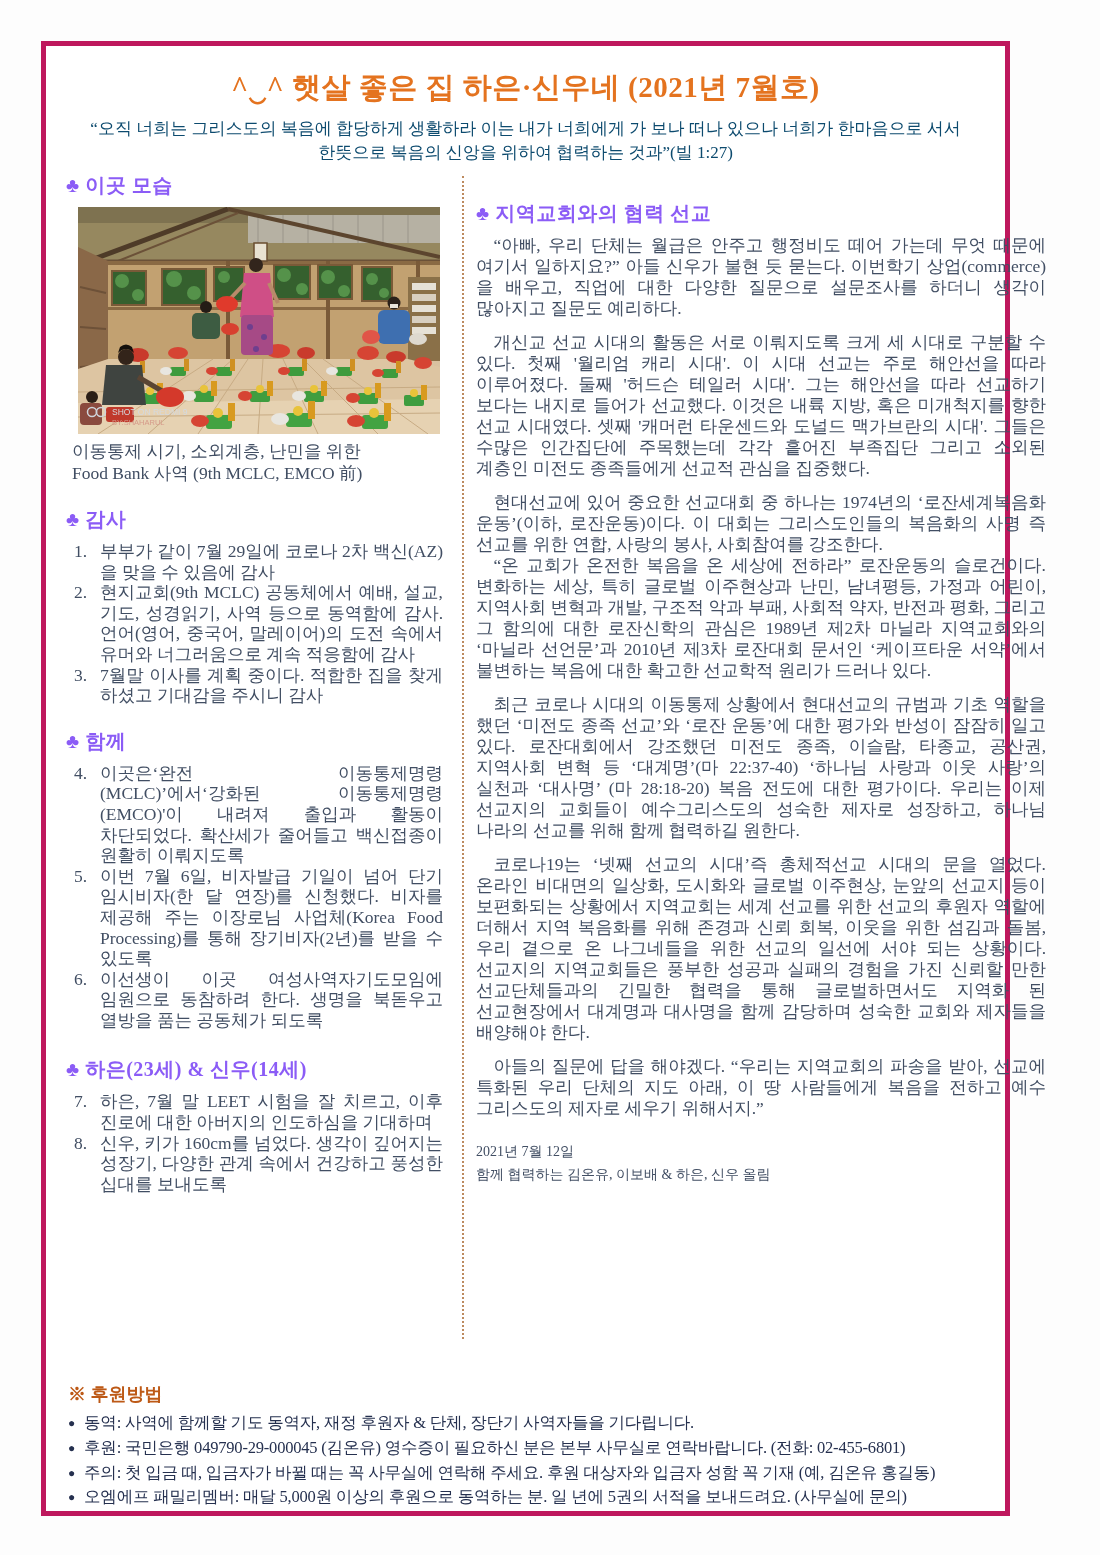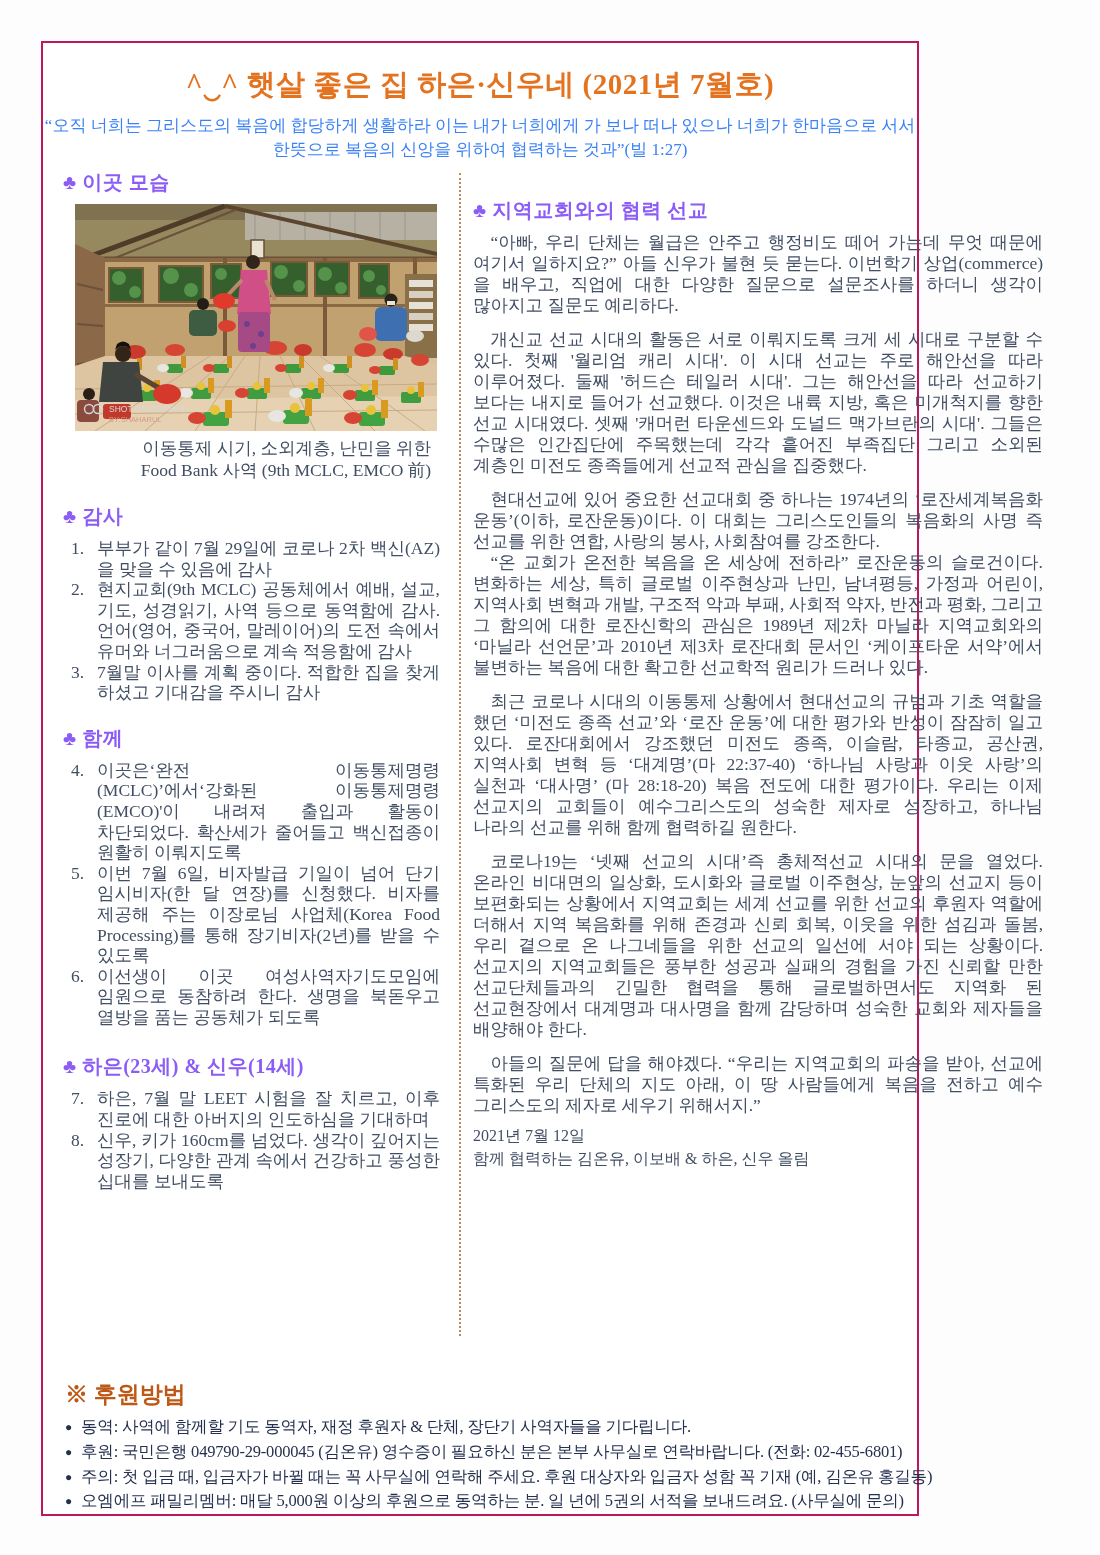--- a/index.html
+++ b/index.html
@@ -1,52 +1,52 @@
 <!DOCTYPE html>
 <html><head>
 <meta charset="utf-8">
 <style>
   html,body{margin:0;padding:0;}
   body{
     width:1100px;height:1555px;position:relative;background:#fdfdfd;
     font-family:"Liberation Serif","DejaVu Serif",serif;
   }
   .frame{
-    position:absolute;left:41px;top:41px;width:878px;height:1475px;
-    box-sizing:border-box;border:2px solid #be185d;background:#ffffff;
+    position:absolute;left:41px;top:41px;width:969px;height:1475px;
+    box-sizing:border-box;border:5px solid #be185d;background:#ffffff;
   }
   .header{position:absolute;top:20px;left:0;width:100%;text-align:center;}
   .title{font-size:29px;font-weight:bold;color:#e4731f;letter-spacing:.5px;}
-  .subtitle{margin-top:9px;font-size:17px;color:#3b82f6;line-height:24px;text-align:center;}
+  .subtitle{margin-top:9px;font-size:17px;color:#0c4a6e;line-height:24px;text-align:center;}
   .divider{position:absolute;left:416px;top:130px;height:1163px;border-left:2px dotted #bd8a5e;}
 
   .col-left{position:absolute;left:20px;top:126px;width:377px;color:#414e63;}
   .col-right{position:absolute;left:430px;top:154px;width:570px;color:#414e63;}
 
   .sec-head{font-size:20px;font-weight:bold;color:#8b5cf6;margin:0 0 8px 0;letter-spacing:.5px;}
   .mt{margin-top:22px;}
   .mt2{margin-top:26px;}
 
   .photo{display:block;margin-left:12px;width:362px;height:227px;}
-  .caption{width:362px;margin:6px 0 0 6px;text-align:right;font-size:17.5px;line-height:22px;}
+  .caption{width:362px;margin:6px 0 0 6px;text-align:left;font-size:17.5px;line-height:22px;}
 
   .nlist{margin:4px 0 0 8px;}
   .nitem{display:flex;font-size:17.5px;line-height:20.6px;}
   .nitem .num{flex:0 0 26px;}
   .nitem .txt{flex:1;text-align:justify;word-break:keep-all;}
 
   .para{font-size:17.5px;line-height:21px;text-align:justify;word-break:keep-all;
         text-indent:1.0em;margin:13px 0 0 0;}
   .para.first{margin-top:6px;}
   .para.np{margin-top:0;}
-  .closing{margin:8px 0 0 0;font-size:16px;line-height:23px;}
+  .closing{margin:21px 0 0 0;font-size:14px;line-height:23px;}
   .closing div{margin:0;}
 
   .footer{position:absolute;left:22px;top:1336px;width:985px;color:#25304f;}
-  .footer-head{font-size:23px;font-weight:bold;color:#bd5916;margin:0 0 5px 0;}
+  .footer-head{font-size:18px;font-weight:bold;color:#bd5916;margin:0 0 5px 0;}
   .frow{display:flex;gap:9px;font-size:16.5px;line-height:24.8px;white-space:nowrap;letter-spacing:-.2px;}
   .frow .b{font-size:12px;line-height:24.8px;}
 </style>
 </head>
 <body>
 
 <div class="frame">
 
   <div class="header">
     <div class="title">^‿^ 햇살 좋은 집  하은·신우네 (2021년 7월호)</div>

